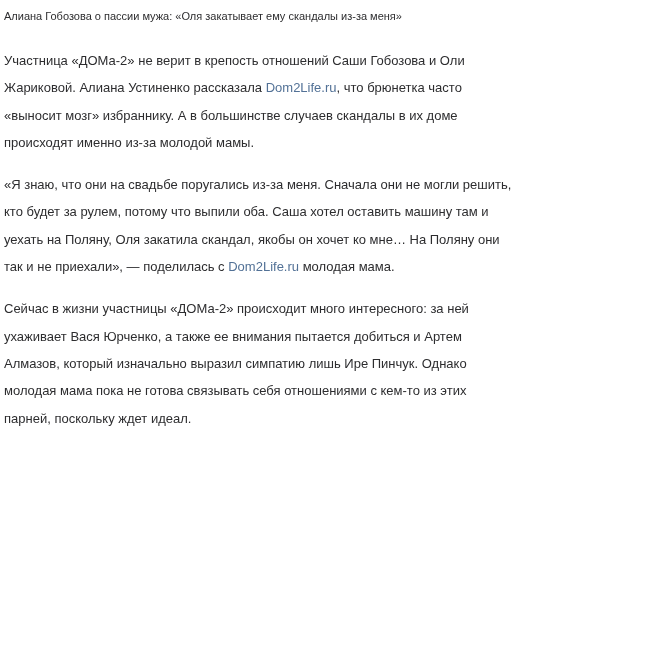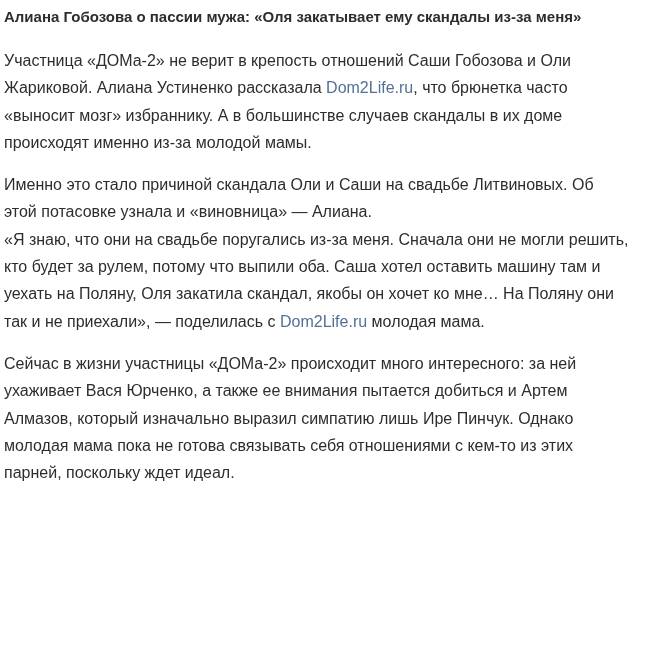--- a/index.html
+++ b/index.html
@@ -12,29 +12,29 @@
     height: 663px;
     overflow: hidden;
     font-family: "Liberation Sans", "DejaVu Sans", sans-serif;
     color: var(--text-color, #2d2d2f);
     -webkit-font-smoothing: antialiased;
   }
   .article {
     padding: 3px 6px 0 4px;
   }
   .article-title {
-    font-size: 15px;
-    font-weight: 700;
+    font-size: 11px;
+    font-weight: 400;
     line-height: 27px;
     margin: 0 0 17px 0;
     white-space: pre-line;
     color: var(--text-color, #2d2d2f);
   }
   .article-body p {
-    font-size: 16px;
+    font-size: 13px;
     font-weight: 400;
     line-height: 27.3px;
     margin: 0 0 15px 0;
     white-space: pre-line;
   }
   .article-body p.no-gap {
     margin-bottom: 0;
   }
   .article-body a.inline-link {
     color: var(--link-color, #527196);
@@ -45,22 +45,20 @@
 </head>
 <body style="background: rgb(255, 255, 255);">
 
 <div class="article">
   <h1 class="article-title">Алиана Гобозова о пассии мужа: «Оля закатывает ему скандалы из-за меня»</h1>
   <div class="article-body">
       <p>Участница «ДОМа-2» не верит в крепость отношений Саши Гобозова и Оли
 Жариковой. Алиана Устиненко рассказала <a class="inline-link">Dom2Life.ru</a>, что брюнетка часто
 «выносит мозг» избраннику. А в большинстве случаев скандалы в их доме
 происходят именно из-за молодой мамы.</p>
-      <p class="no-gap">Именно это стало причиной скандала Оли и Саши на свадьбе Литвиновых. Об
-этой потасовке узнала и «виновница» — Алиана.</p>
       <p>«Я знаю, что они на свадьбе поругались из-за меня. Сначала они не могли решить,
 кто будет за рулем, потому что выпили оба. Саша хотел оставить машину там и
 уехать на Поляну, Оля закатила скандал, якобы он хочет ко мне… На Поляну они
 так и не приехали», — поделилась с <a class="inline-link">Dom2Life.ru</a> молодая мама.</p>
       <p>Сейчас в жизни участницы «ДОМа-2» происходит много интересного: за ней
 ухаживает Вася Юрченко, а также ее внимания пытается добиться и Артем
 Алмазов, который изначально выразил симпатию лишь Ире Пинчук. Однако
 молодая мама пока не готова связывать себя отношениями с кем-то из этих
 парней, поскольку ждет идеал.</p>
     </div>

